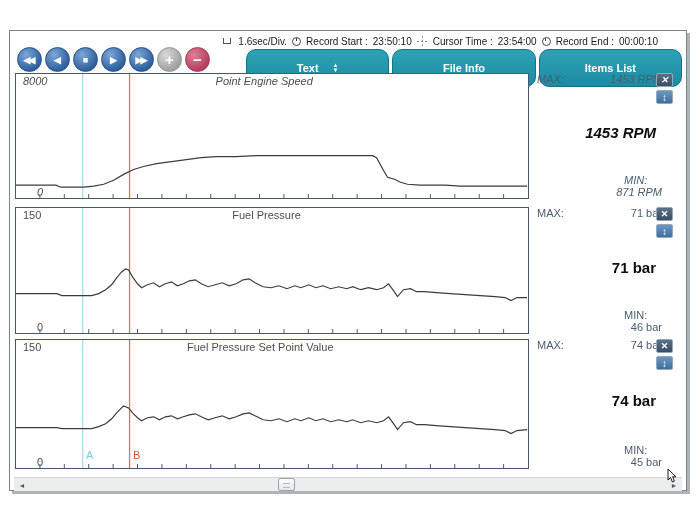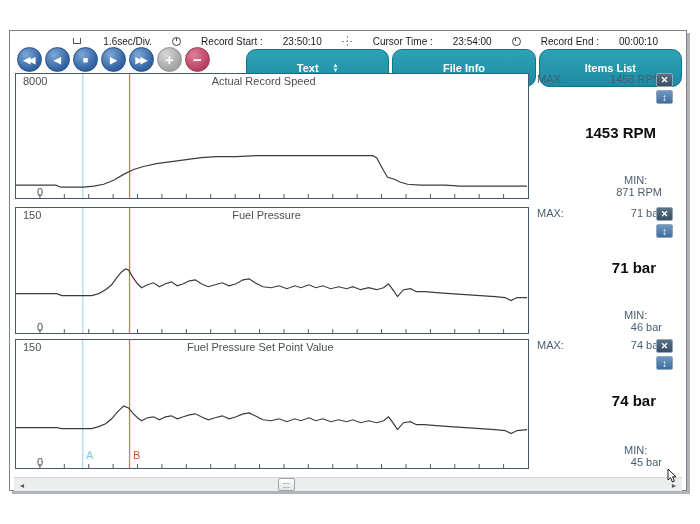--- a/index.html
+++ b/index.html
@@ -5,21 +5,21 @@
   * { margin:0; padding:0; box-sizing:border-box; }
   html,body { width:700px; height:524px; background:#ffffff; overflow:hidden;
               font-family:"Liberation Sans", sans-serif; }
 
   .window { position:absolute; left:9px; top:30px; width:678px; height:461px;
             background:#ffffff; border:1px solid #7d838b;
             box-shadow:3px 3px 0 #b0b4b9; }
 
   
   .info-bar { position:absolute; top:3px; right:28px; height:14px;
-              display:flex; align-items:center; gap:20px;
+              display:flex; align-items:center; gap:5px;
               font-size:10px; color:#1b1b1b; white-space:nowrap; }
   .info-bar b { font-weight:normal; }
   .interval-icon { display:inline-block; width:8px; height:6px;
                    border-left:1px solid #555; border-right:1px solid #555;
                    border-bottom:1px solid #555; margin-right:2px; }
   .clock-icon { display:inline-block; width:9px; height:9px; border:1.5px solid #444;
                 border-radius:50%; position:relative; }
   .clock-icon::after { content:""; position:absolute; left:2.5px; top:0.5px;
                        width:1px; height:3px; background:#444; }
   .crosshair-icon { display:inline-block; width:11px; height:11px; position:relative; }
@@ -122,21 +122,21 @@
       <span>Text</span>
       <span class="spinner">
         <span>▲</span>
           <span>▼</span>
       </span>
     </div>
     <div class="teal-btn">File Info</div>
     <div class="teal-btn">Items List</div>
   </div>
 
-  <div class="row" style="top: 42px; height: 126px;">
+  <div class="row" style="top: 42px; height: 126px; font-style: italic;">
     <div class="chart-panel">
       <svg class="plot" preserveAspectRatio="none" viewBox="0 0 514 126">
           <line x1="67" y1="0" x2="67" y2="126" stroke="#a6dfe9" stroke-width="1.3"></line>
           <line x1="114" y1="0" x2="114" y2="126" stroke="#d8775f" stroke-width="1.3"></line>
           <line x1="24" y1="122" x2="24" y2="126" stroke="#46586c" stroke-width="1"></line>
           <line x1="48.5" y1="122" x2="48.5" y2="126" stroke="#46586c" stroke-width="1"></line>
           <line x1="73" y1="122" x2="73" y2="126" stroke="#46586c" stroke-width="1"></line>
           <line x1="97.5" y1="122" x2="97.5" y2="126" stroke="#46586c" stroke-width="1"></line>
           <line x1="122" y1="122" x2="122" y2="126" stroke="#46586c" stroke-width="1"></line>
           <line x1="146.5" y1="122" x2="146.5" y2="126" stroke="#46586c" stroke-width="1"></line>
@@ -150,21 +150,21 @@
           <line x1="342.5" y1="122" x2="342.5" y2="126" stroke="#46586c" stroke-width="1"></line>
           <line x1="367" y1="122" x2="367" y2="126" stroke="#46586c" stroke-width="1"></line>
           <line x1="391.5" y1="122" x2="391.5" y2="126" stroke="#46586c" stroke-width="1"></line>
           <line x1="416" y1="122" x2="416" y2="126" stroke="#46586c" stroke-width="1"></line>
           <line x1="440.5" y1="122" x2="440.5" y2="126" stroke="#46586c" stroke-width="1"></line>
           <line x1="465" y1="122" x2="465" y2="126" stroke="#46586c" stroke-width="1"></line>
           <line x1="489.5" y1="122" x2="489.5" y2="126" stroke="#46586c" stroke-width="1"></line>
           <polyline points="0,113 40,113 45,115 68,115 78,114 88,112 98,108 108,102 118,97 128,94 141,91 156,89 171,87 186,85 201,84 221,84 241,83 276,83 316,83 358,83 362,85 369,98 373,105 380,107 386,110 393,112 406,113 431,113 446,114 486,114 513,114" fill="none" stroke="#3c3c3c" stroke-width="1.2"></polyline>
         </svg>
       <span class="y-max">8000</span>
-      <span class="chart-title">Actual Record Speed</span>
+      <span class="chart-title">Point Engine Speed</span>
       <span class="y-min">0</span>
     </div>
     <div class="info-panel">
       <div class="mm-line mm-top">
         <span class="lbl">MAX:</span>
           <span class="val">1453 RPM</span>
       </div>
       <div class="side-btns">
         <div class="sq-btn x">
             <span>✕</span>

